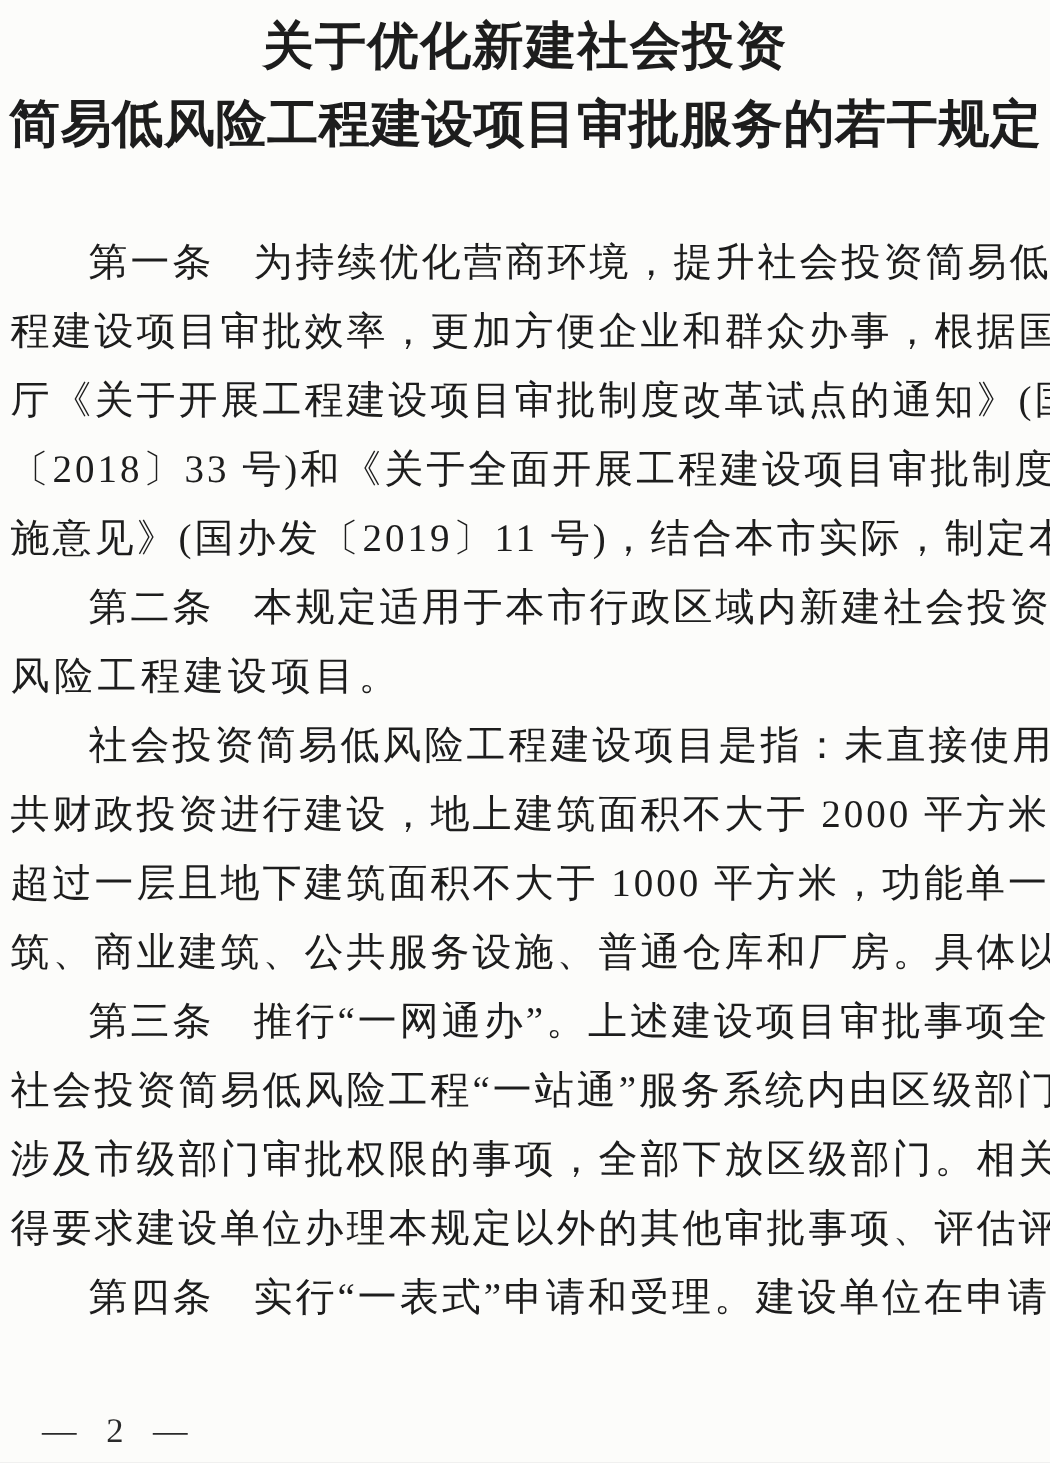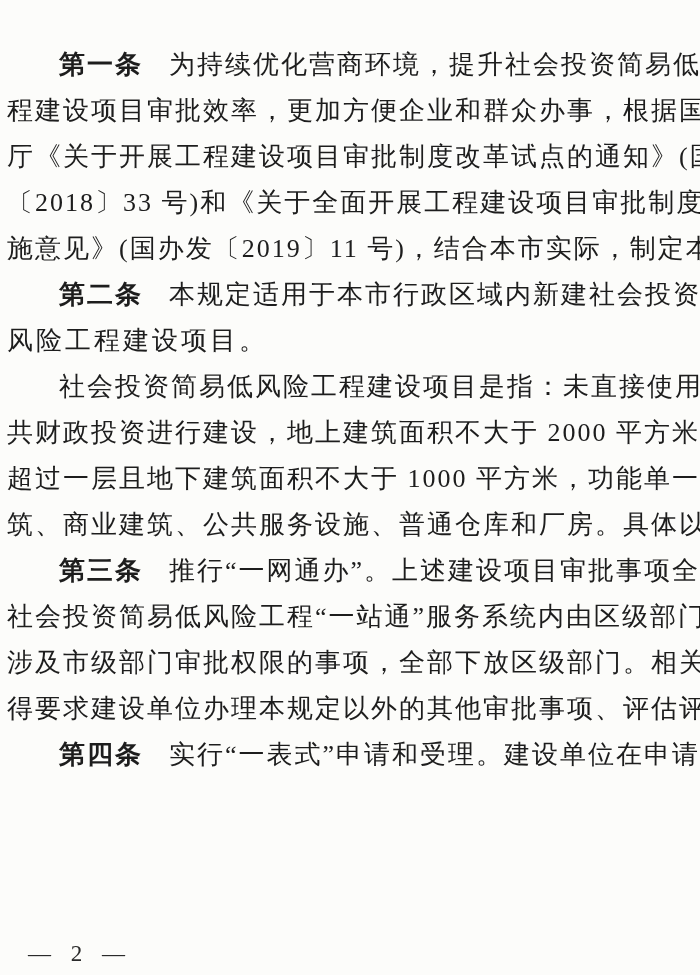--- a/index.html
+++ b/index.html
@@ -50,38 +50,42 @@
   }
   .line.flush {
     text-align: left;
     text-align-last: left;
     letter-spacing: 3px;
   }
   .line.indent {
     text-indent: 52px;
   }
   .article-no {
-    font-weight: bold;
+    font-weight: normal;
     margin-right: 26px;
   }
   .footer {
     position: absolute;
     left: 28px;
     bottom: 8px;
     font-size: 23px;
     letter-spacing: 2px;
     word-spacing: 10px;
     color: #2a2a2a;
   }
 </style>
 </head>
 <body>
 
 <div class="page">
 
+  <div class="title">
+    <div class="title-line1">关于优化新建社会投资</div>
+    <div class="title-line2">简易低风险工程建设项目审批服务的若干规定</div>
+  </div>
 
   <div class="body">
     <div class="line indent"><span class="article-no">第一条</span><span>为持续优化营商环境，提升社会投资简易低风险工</span></div>
     <div class="line"><span>程建设项目审批效率，更加方便企业和群众办事，根据国务院办公</span></div>
     <div class="line"><span>厅《关于开展工程建设项目审批制度改革试点的通知》(国办发</span></div>
     <div class="line"><span>〔2018〕33 号)和《关于全面开展工程建设项目审批制度改革的实</span></div>
     <div class="line"><span>施意见》(国办发〔2019〕11 号)，结合本市实际，制定本规定。</span></div>
     <div class="line indent"><span class="article-no">第二条</span><span>本规定适用于本市行政区域内新建社会投资简易低</span></div>
     <div class="line flush"><span>风险工程建设项目。</span></div>
     <div class="line indent"><span>社会投资简易低风险工程建设项目是指：未直接使用各级公</span></div>

